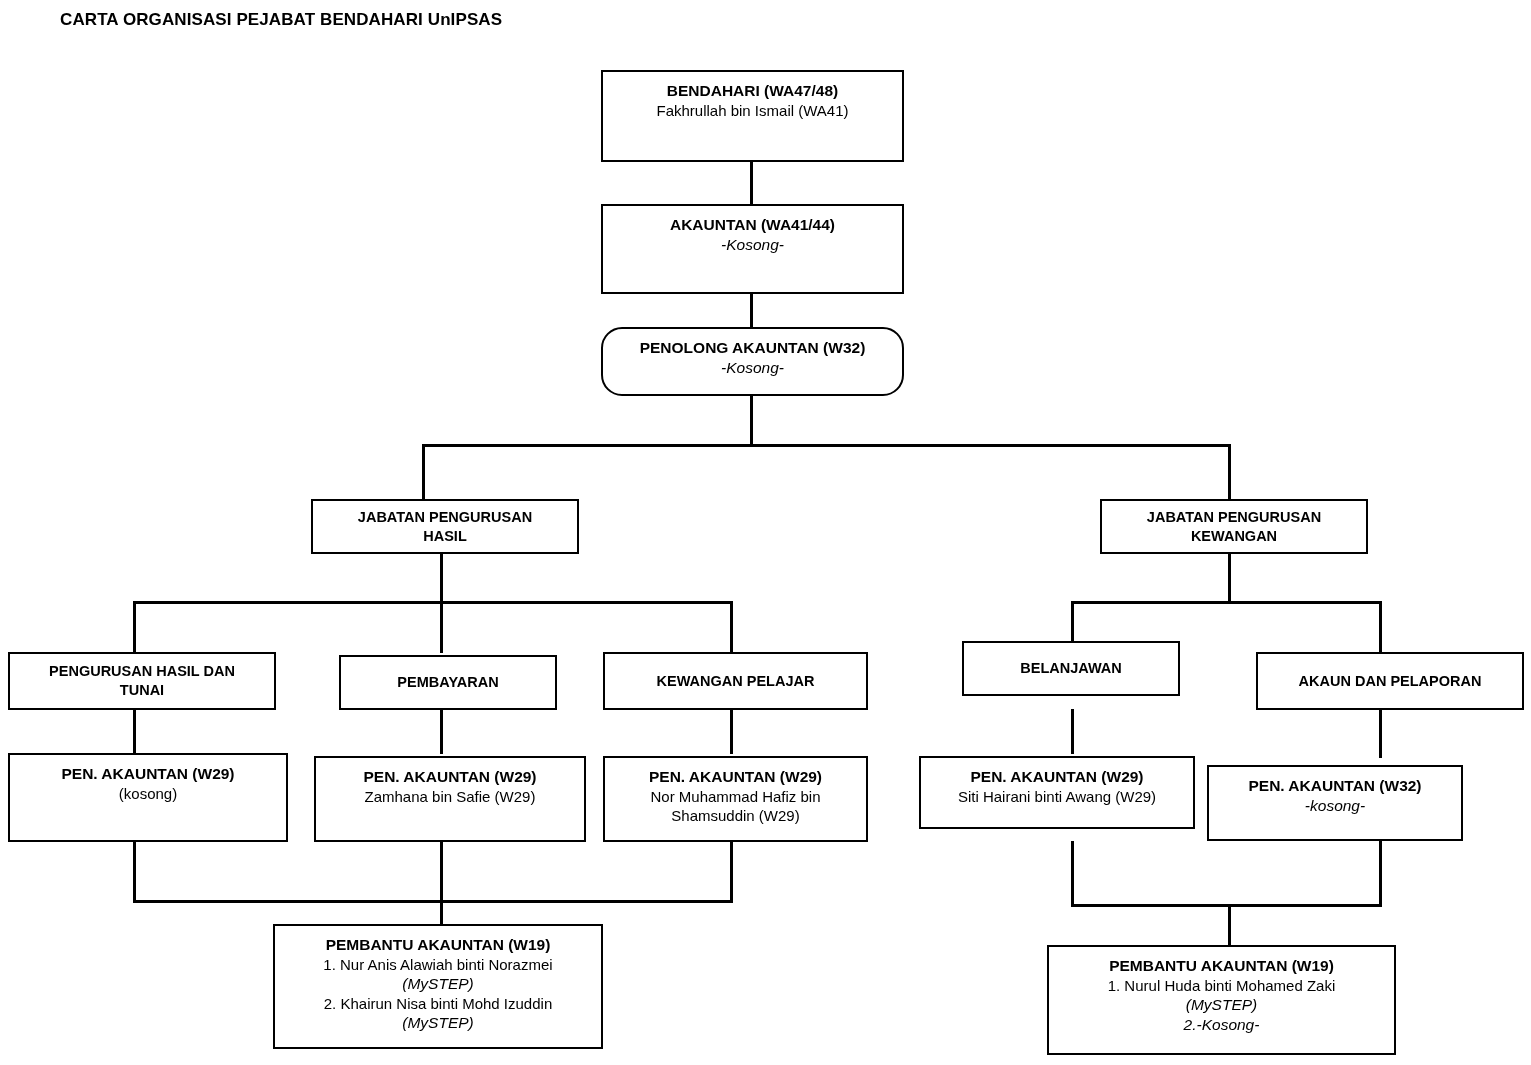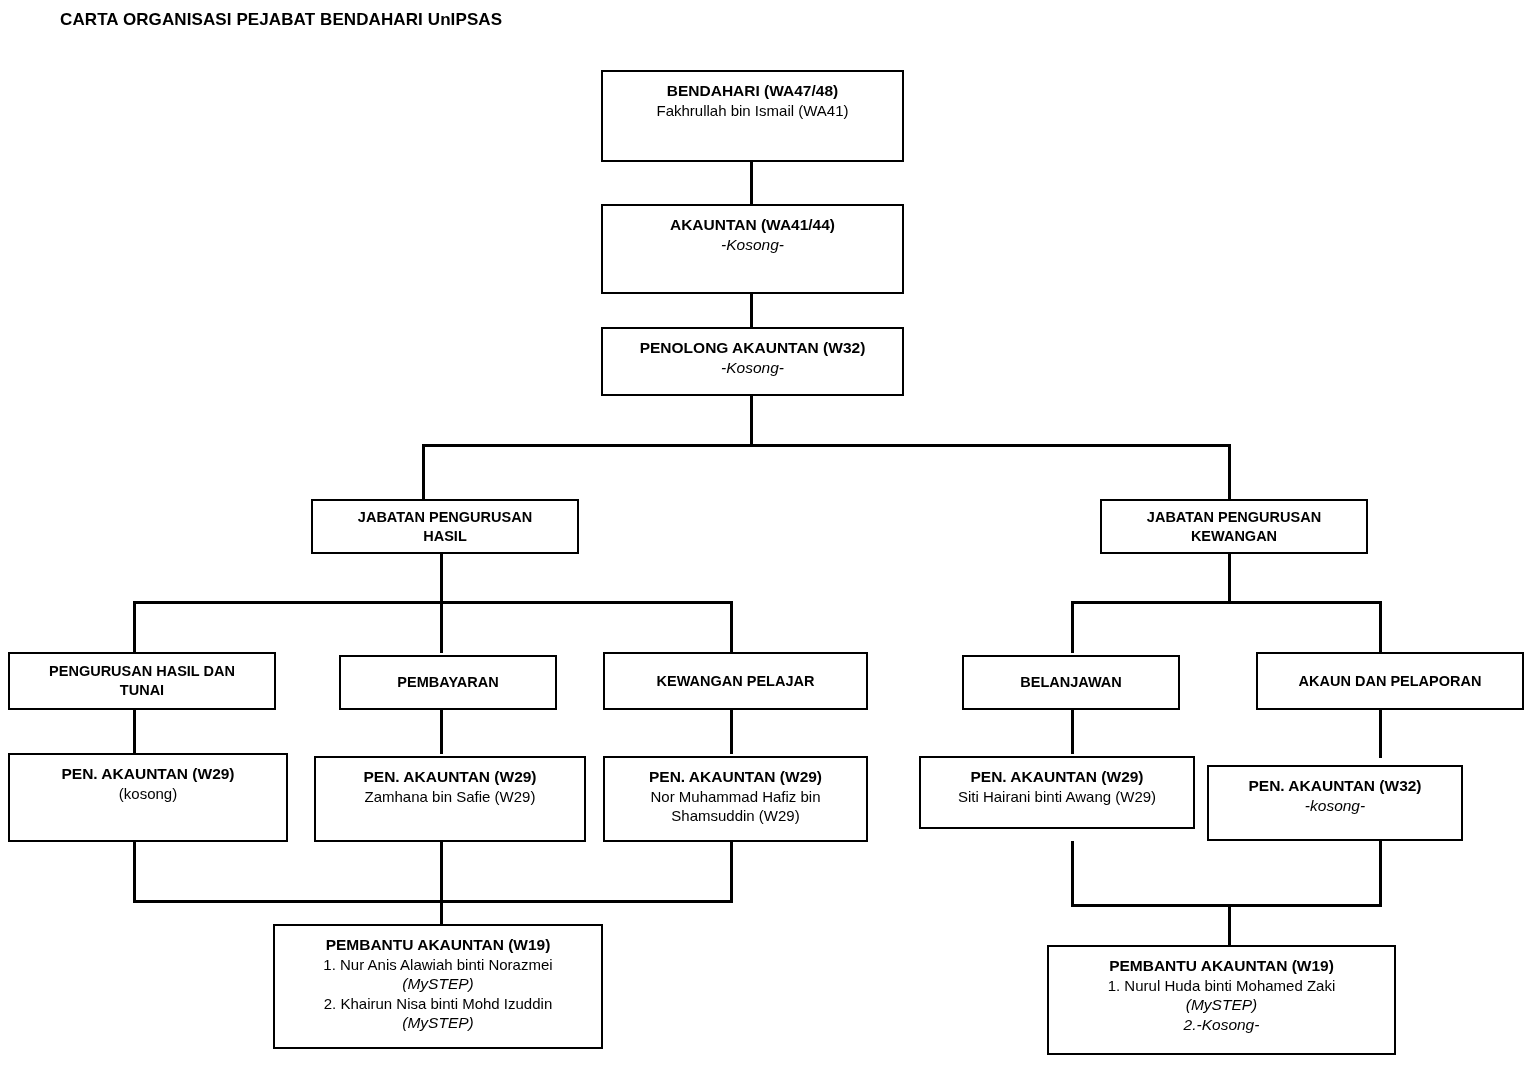--- a/index.html
+++ b/index.html
@@ -116,21 +116,21 @@
   <div class="node" style="left:601px; top:70px; width:303px; height:92px;">
     <span class="line t-bold">BENDAHARI (WA47/48)</span>
     <span class="line t-norm">Fakhrullah bin Ismail (WA41)</span>
   </div>
 
   <div class="node" style="left:601px; top:204px; width:303px; height:90px;">
     <span class="line t-bold">AKAUNTAN (WA41/44)</span>
     <span class="line t-ital">-Kosong-</span>
   </div>
 
-  <div class="node" style="left:601px; top:327px; width:303px; height:69px;">
+  <div class="node" style="left:601px; top:327px; width:303px; height:69px;border-radius:21px;">
     <span class="line t-bold">PENOLONG AKAUNTAN (W32)</span>
     <span class="line t-ital">-Kosong-</span>
   </div>
 
   <div class="node center-v" style="left:311px; top:499px; width:268px; height:55px;">
     <span class="line t-small-bold">JABATAN PENGURUSAN</span>
     <span class="line t-small-bold">HASIL</span>
   </div>
 
   <div class="node center-v" style="left:1100px; top:499px; width:268px; height:55px;">
@@ -144,21 +144,21 @@
   </div>
 
   <div class="node center-v" style="left:339px; top:655px; width:218px; height:55px;">
     <span class="line t-small-bold">PEMBAYARAN</span>
   </div>
 
   <div class="node center-v" style="left:603px; top:652px; width:265px; height:58px;">
     <span class="line t-small-bold">KEWANGAN PELAJAR</span>
   </div>
 
-  <div class="node center-v" style="left:962px; top:655px; width:218px; height:55px;">
+  <div class="node center-v" style="left:962px; top:641px; width:218px; height:55px;">
     <span class="line t-small-bold">BELANJAWAN</span>
   </div>
 
   <div class="node center-v" style="left:1256px; top:652px; width:268px; height:58px;">
     <span class="line t-small-bold">AKAUN DAN PELAPORAN</span>
   </div>
 
   <div class="node" style="left:8px; top:753px; width:280px; height:89px;">
     <span class="line t-bold">PEN. AKAUNTAN (W29)</span>
     <span class="line t-norm">(kosong)</span>

